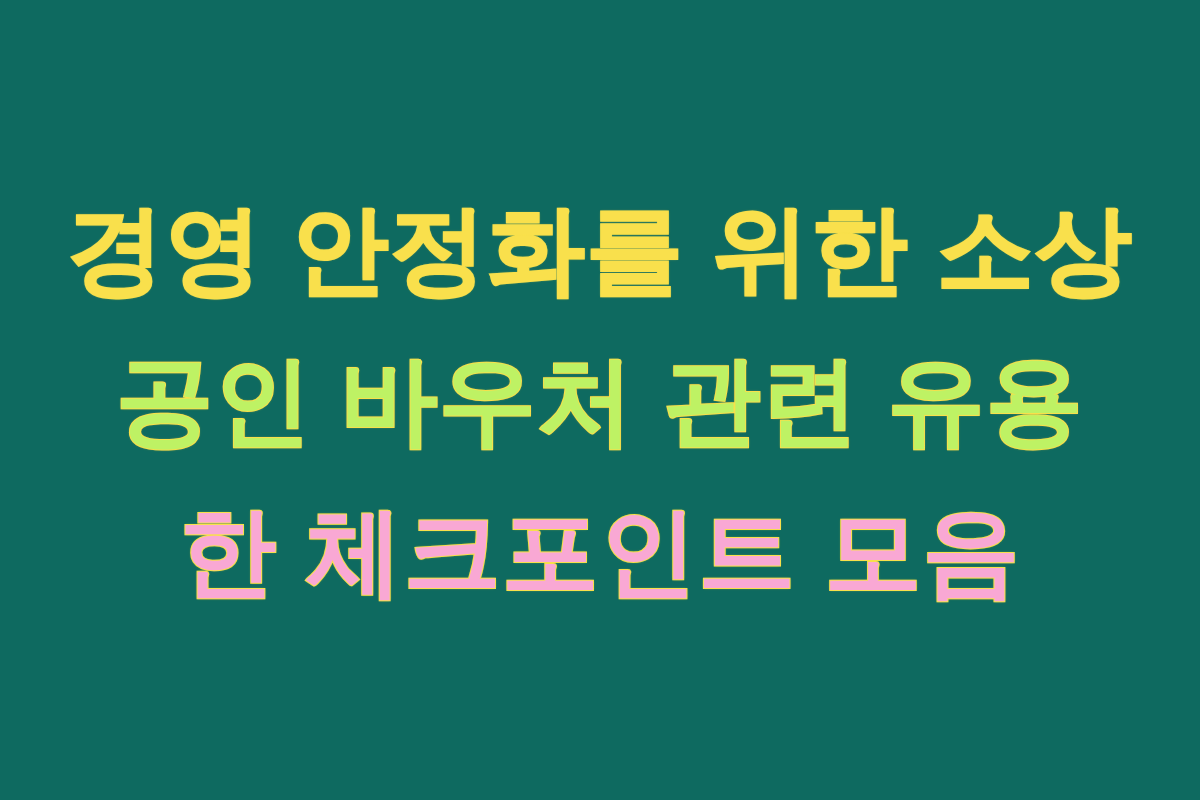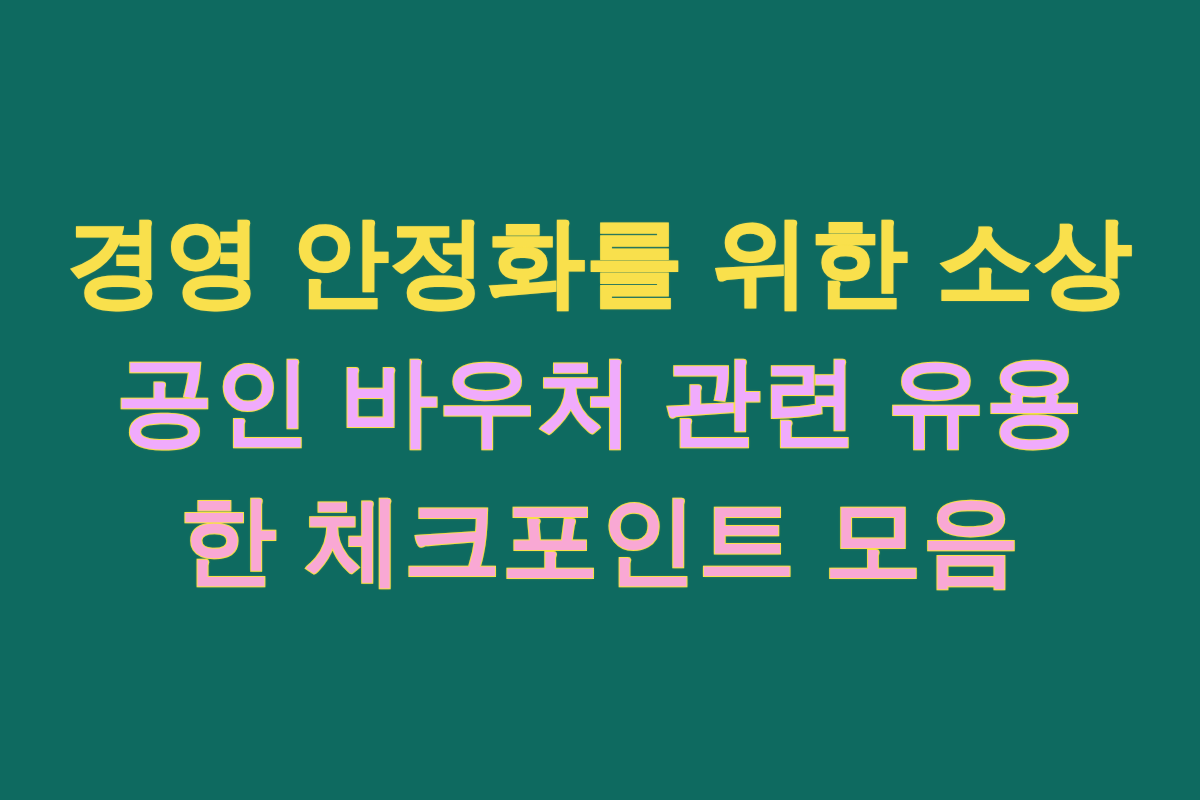--- a/index.html
+++ b/index.html
@@ -30,21 +30,21 @@
 
   
   #headline-block {
     width:100%;
     padding:0 40px;
     text-align:center;
     display:flex;
     flex-direction:column;
     align-items:center;
     justify-content:center;
-    gap:4px;
+    gap:16px;
   }
 
   .headline-line {
     display:block;
     width:100%;
     color:#f9e04c;
     font-family:"Liberation Sans", "DejaVu Sans", sans-serif;
     font-size:97px;
     line-height:135px;
     font-weight:700;
@@ -63,18 +63,18 @@
 </style>
 </head>
 <body>
 
 <div id="poster-canvas" style="background: rgb(14, 106, 96);">
 
   <div id="headline-block">
 
     <span class="headline-line" style="color: rgb(249, 224, 76); -webkit-text-stroke: 2px rgb(249, 224, 76); font-size: 97px;">경영 안정화를 위한 소상</span>
 
-    <span class="headline-line" style="color: #f0abfc; -webkit-text-stroke: 2px rgb(249, 224, 76); font-size: 97px;">공인 바우처 관련 유용</span>
+    <span class="headline-line" style="color: #bef264; -webkit-text-stroke: 2px rgb(249, 224, 76); font-size: 97px;">공인 바우처 관련 유용</span>
 
     <span class="headline-line" style="color: #f9a8d4; -webkit-text-stroke: 2px rgb(249, 224, 76); font-size: 97px;">한 체크포인트 모음</span>
 
   </div>
 </div>
 
 </body></html>

